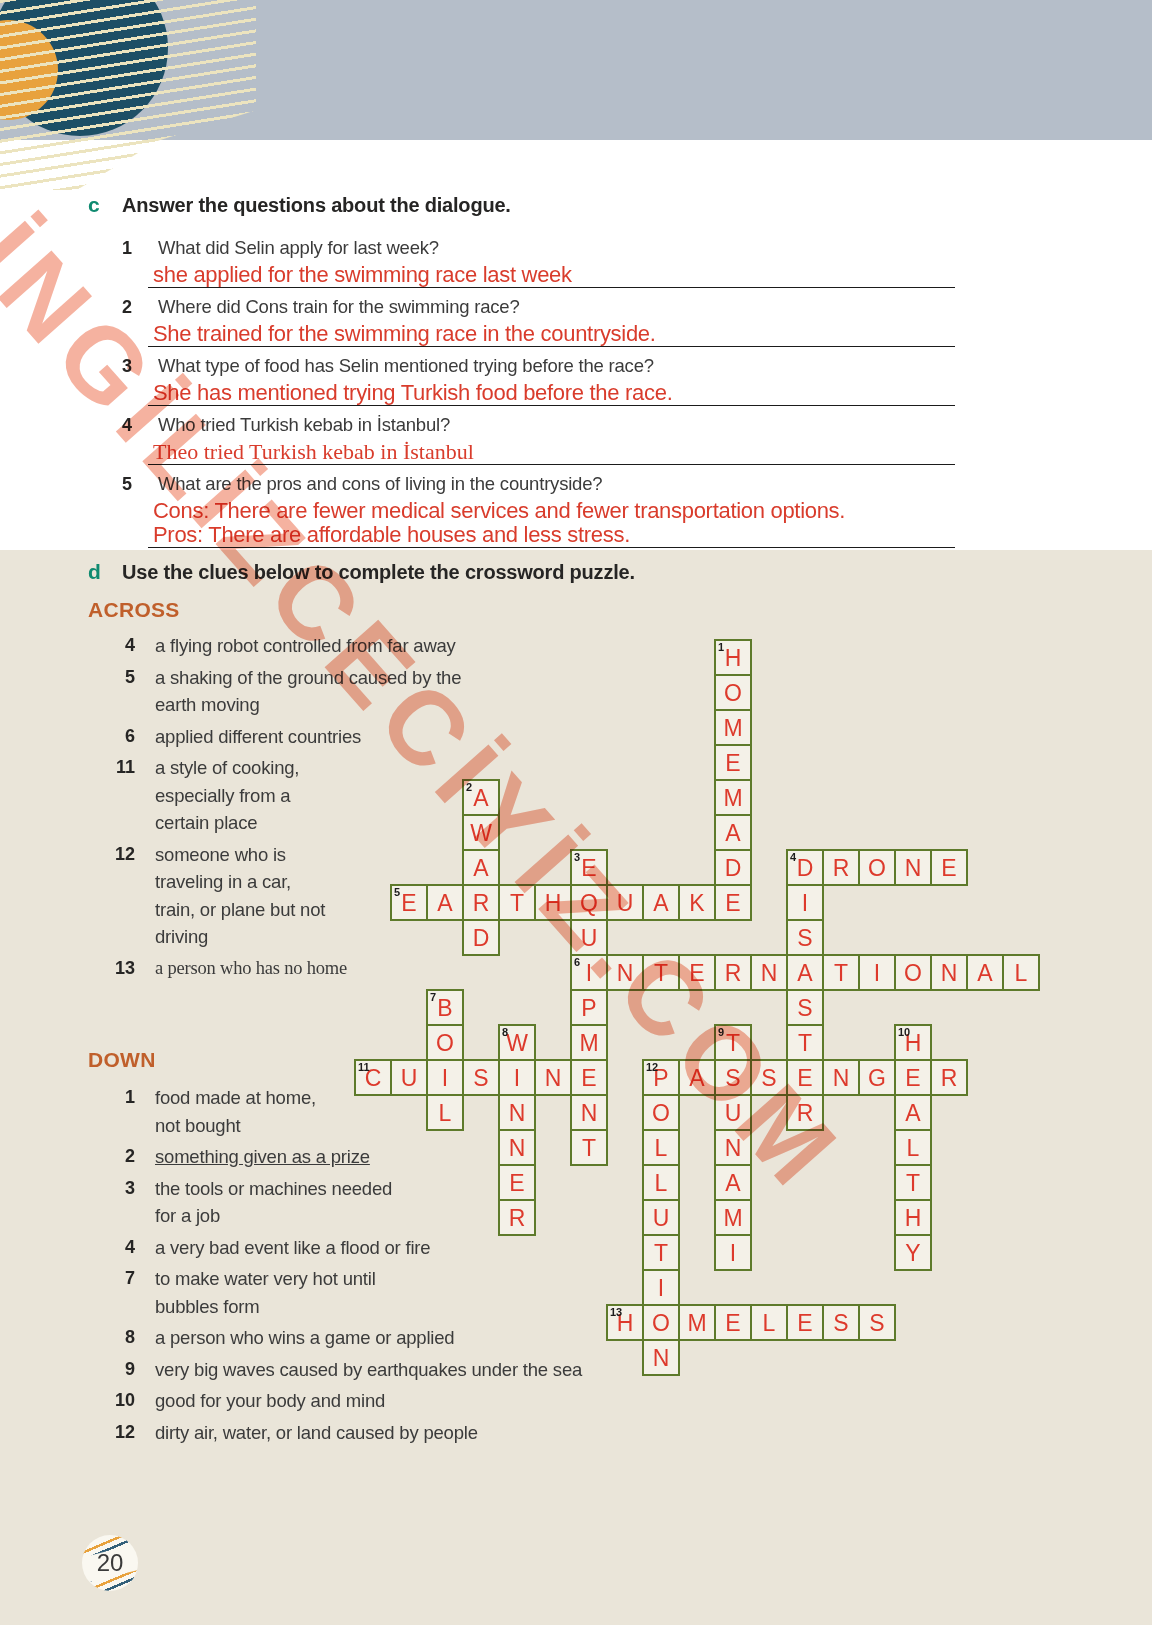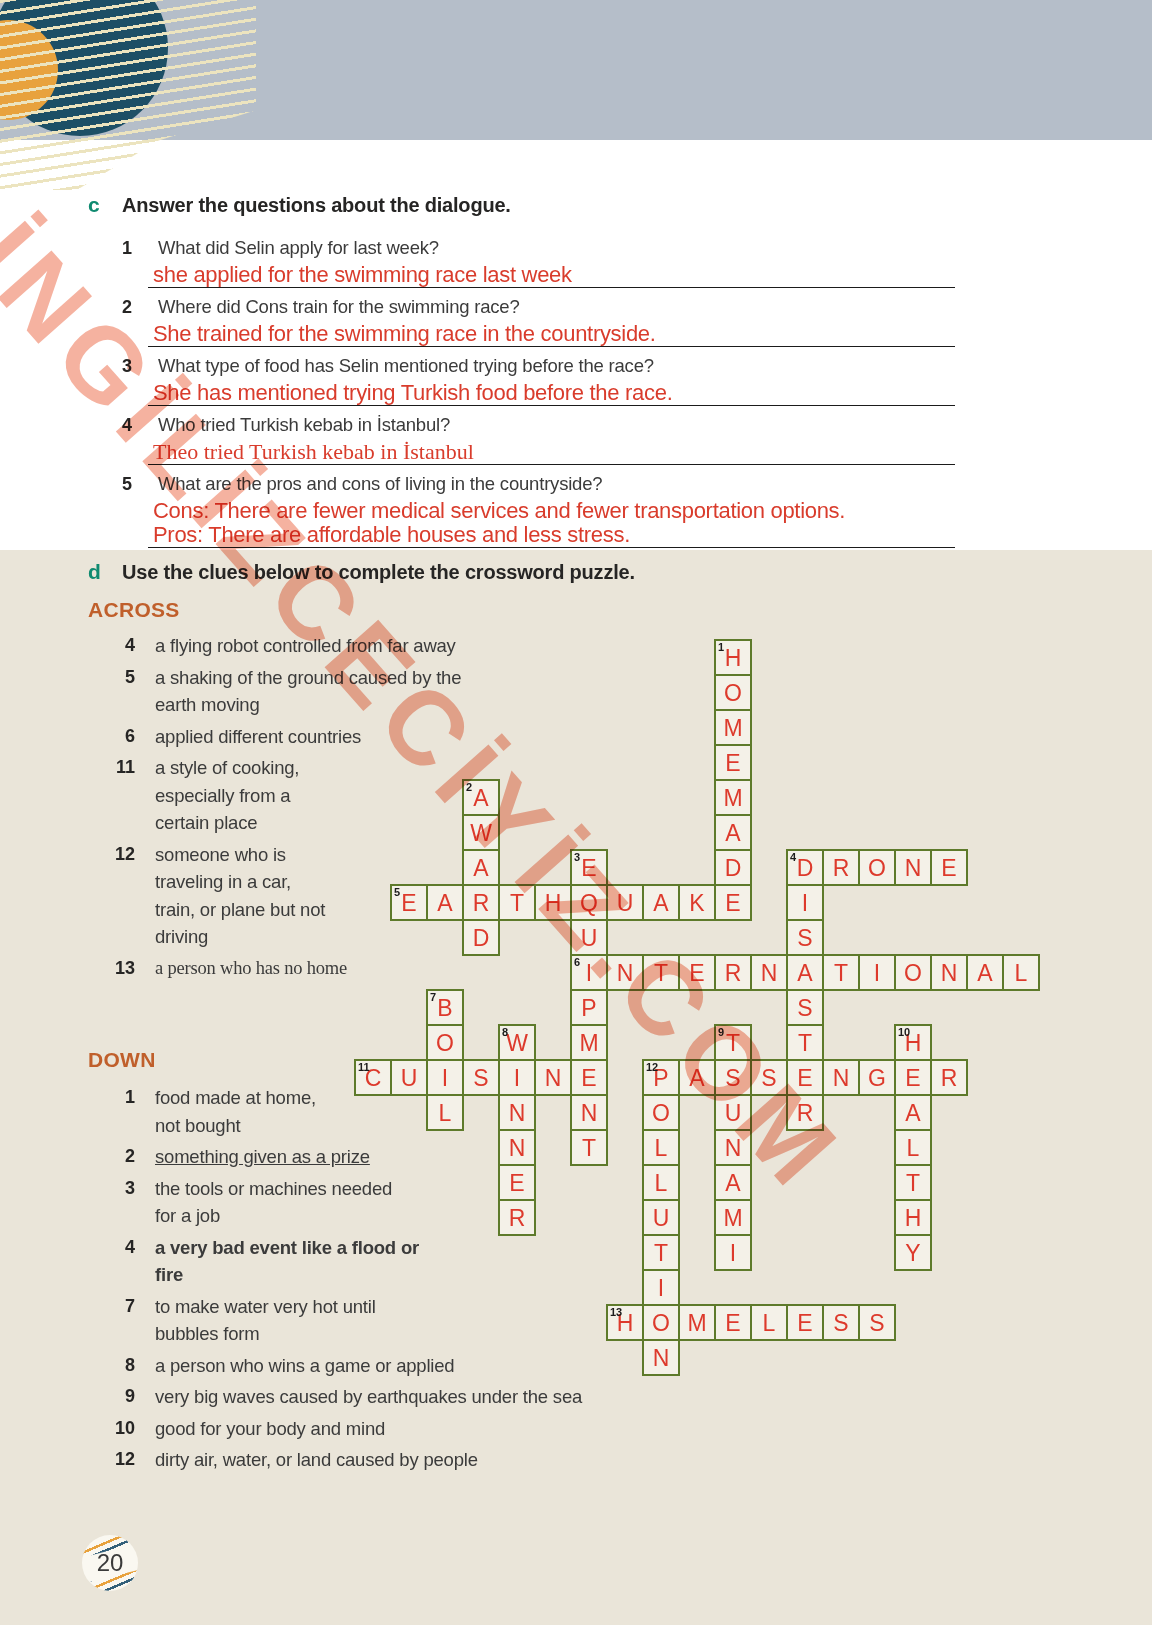--- a/index.html
+++ b/index.html
@@ -57,21 +57,21 @@
     letter-spacing:-0.2px;}
   #across-clues .clue:nth-child(1) .clue-text{width:400px;}
   #across-clues .clue:nth-child(2) .clue-text{width:335px;}
   #across-clues .clue:nth-child(3) .clue-text{width:400px;}
   #across-clues .clue:nth-child(4) .clue-text{width:185px;}
   #across-clues .clue:nth-child(5) .clue-text{width:175px;}
   #across-clues .clue:nth-child(6) .clue-text{width:195px;font-family:Liberation Serif, serif;}
   #down-clues .clue:nth-child(1) .clue-text{width:175px;}
   #down-clues .clue:nth-child(2) .clue-text{width:280px;text-decoration:underline;}
   #down-clues .clue:nth-child(3) .clue-text{width:260px;}
-  #down-clues .clue:nth-child(4) .clue-text{width:285px;font-weight:bold;}
+  #down-clues .clue:nth-child(4) .clue-text{width:285px;}
   #down-clues .clue:nth-child(5) .clue-text{width:260px;}
   #down-clues .clue:nth-child(6) .clue-text{width:340px;}
   #down-clues .clue:nth-child(7) .clue-text{width:480px;}
   #down-clues .clue:nth-child(8) .clue-text{width:280px;}
   #down-clues .clue:nth-child(9) .clue-text{width:380px;}
 
   
   #crossword{position:absolute;left:355px;top:640px;width:700px;height:740px;z-index:4;}
   .cell{position:absolute;width:38px;height:37px;box-sizing:border-box;
     border:2px solid #5e7a2b;background:#f4f1e8;}

